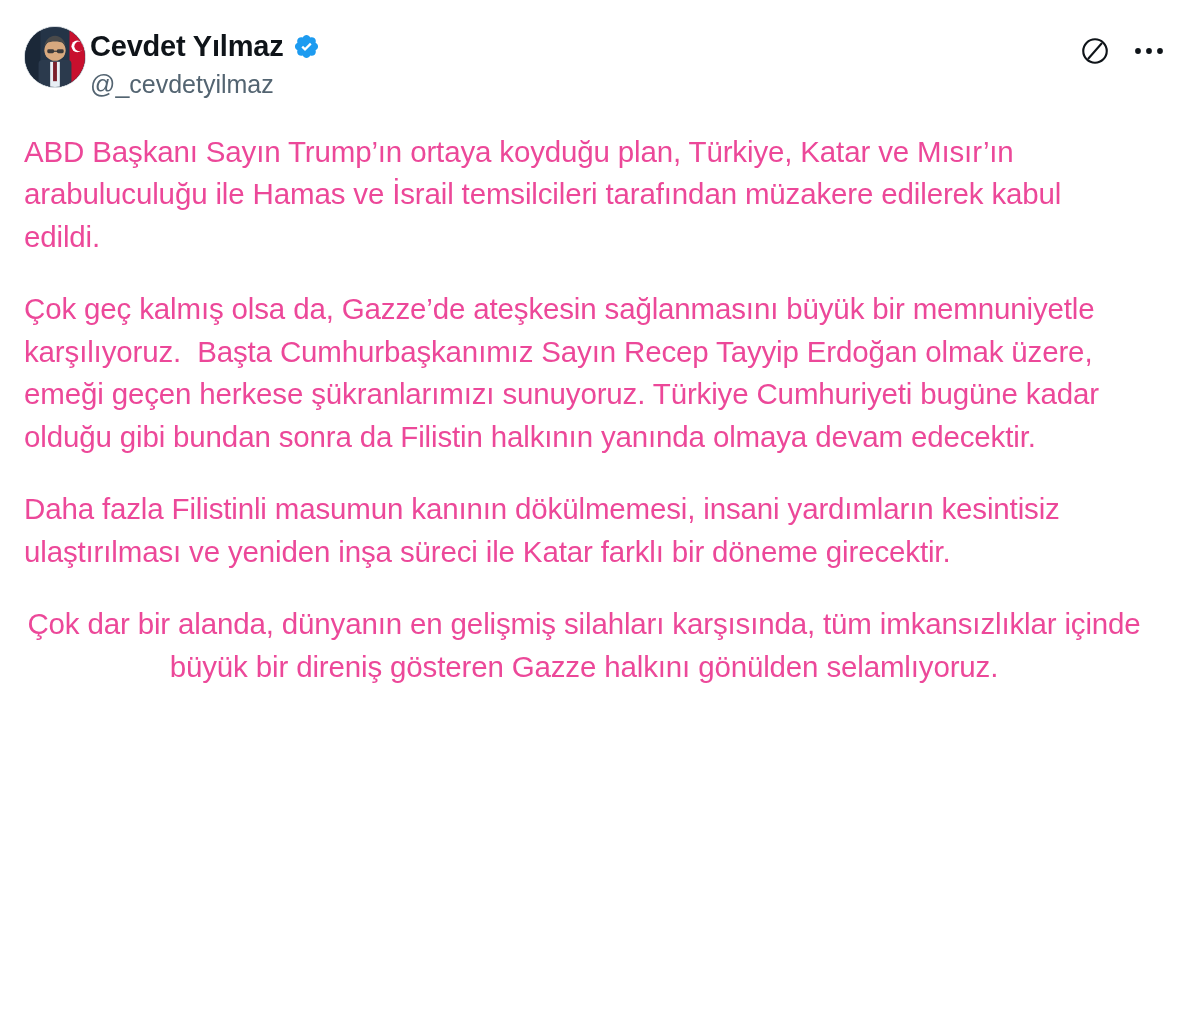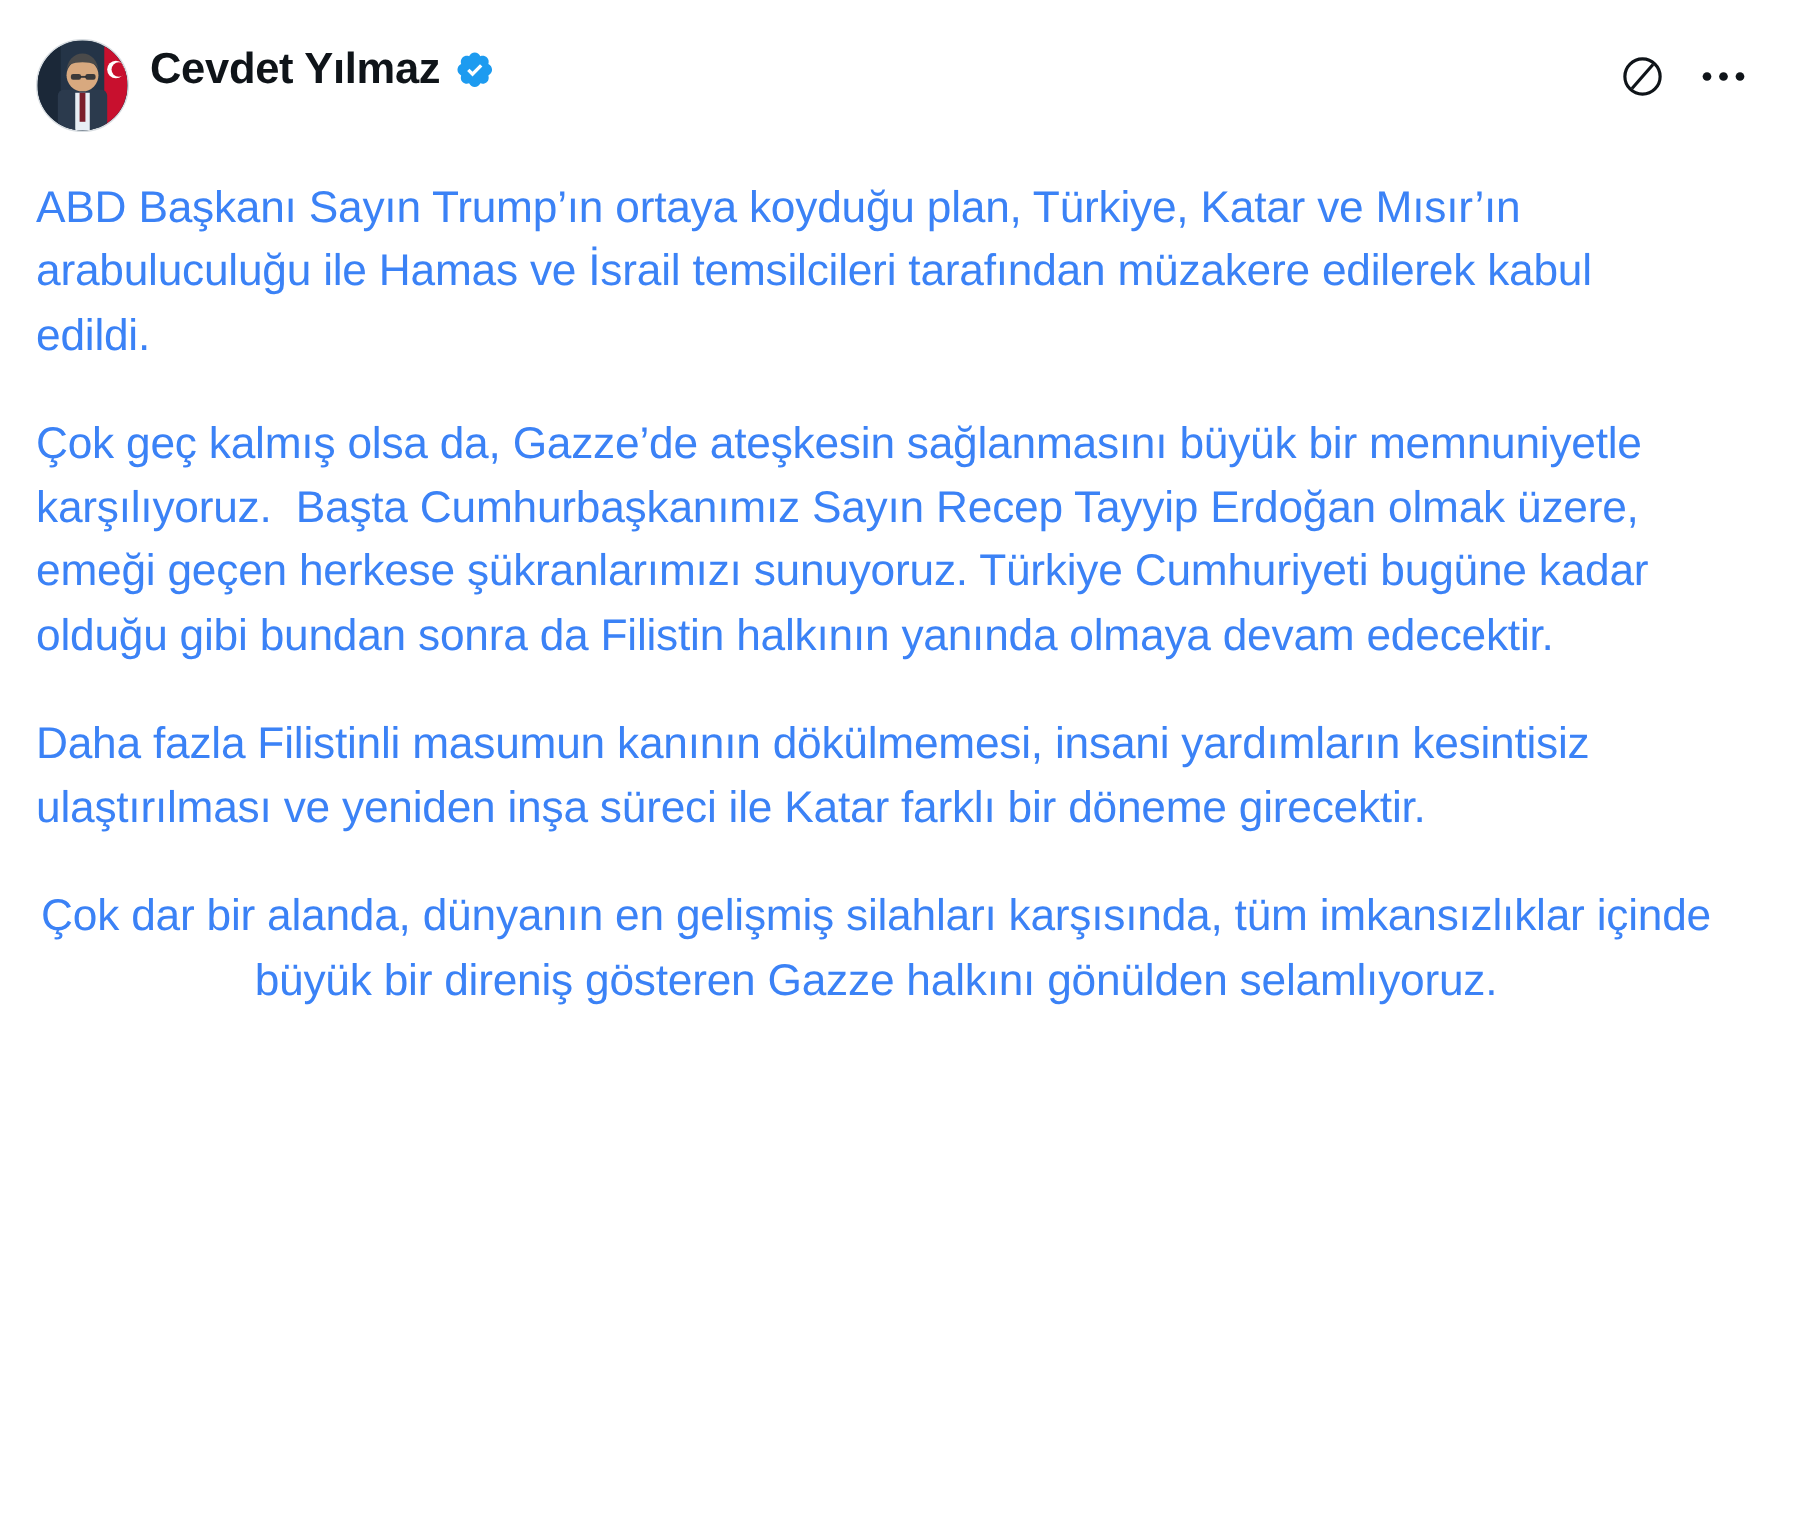--- a/index.html
+++ b/index.html
@@ -14,21 +14,21 @@
   .tweet-card {
     position: relative;
     width: 1200px;
     height: 1009px;
     background: #ffffff;
     padding: 26px 30px 0 18px;
   }
   .tweet-header {
     display: flex;
     align-items: flex-start;
-    gap: 14px;
+    gap: 4px;
     padding-left: 6px;
   }
   .avatar {
     width: 62px;
     height: 62px;
     border-radius: 50%;
     overflow: hidden;
     flex: 0 0 62px;
     background: #4a5a6a;
     position: relative;
@@ -85,21 +85,21 @@
     width: 34px;
     height: 30px;
     display: block;
   }
   .tweet-body {
     margin-top: 30px;
     padding-left: 6px;
     padding-right: 26px;
     font-size: 29.5px;
     line-height: 1.44;
-    color: #3b82f6;
+    color: #ec4899;
     letter-spacing: -0.15px;
   }
   .tweet-body p {
     margin: 0 0 30px 0;
     white-space: pre-wrap;
   }
   .tweet-body p:last-child { margin-bottom: 0; text-align: center; }
 </style>
 </head>
 <body>
@@ -129,20 +129,21 @@
     <div class="identity">
       <div class="name-row">
         <span class="display-name">Cevdet Yılmaz</span>
         <span class="verified-badge">
           <svg viewBox="0 0 24 24" xmlns="http://www.w3.org/2000/svg" aria-hidden="true">
             <path fill="#1d9bf0" d="M22.25 12c0-1.43-.88-2.67-2.19-3.34.46-1.39.2-2.9-.81-3.91s-2.52-1.27-3.91-.81C14.67 2.63 13.43 1.75 12 1.75s-2.67.88-3.34 2.19c-1.39-.46-2.9-.2-3.91.81s-1.27 2.52-.81 3.91C2.63 9.33 1.75 10.57 1.75 12s.88 2.67 2.19 3.34c-.46 1.39-.2 2.9.81 3.91s2.52 1.27 3.91.81c.67 1.31 1.91 2.19 3.34 2.19s2.67-.88 3.34-2.19c1.39.46 2.9.2 3.91-.81s1.27-2.52.81-3.91c1.31-.67 2.19-1.91 2.19-3.34z"></path>
             <path fill="#ffffff" d="M10.68 15.98l-3.2-3.2 1.42-1.41 1.78 1.78 4.43-4.43 1.41 1.42-5.84 5.84z"></path>
           </svg>
         </span>
       </div>
+      <div class="handle">@_cevdetyilmaz</div>
     </div>
 
   </div>
 
   <div class="header-actions">
     <span class="grok-icon">
       <svg viewBox="0 0 24 24" xmlns="http://www.w3.org/2000/svg" aria-hidden="true">
         <circle cx="12" cy="12" r="9.4" fill="none" stroke="#0f1419" stroke-width="1.7"></circle>
         <line x1="17.6" y1="5.6" x2="6.4" y2="18.4" stroke="#0f1419" stroke-width="1.7"></line>
       </svg>

